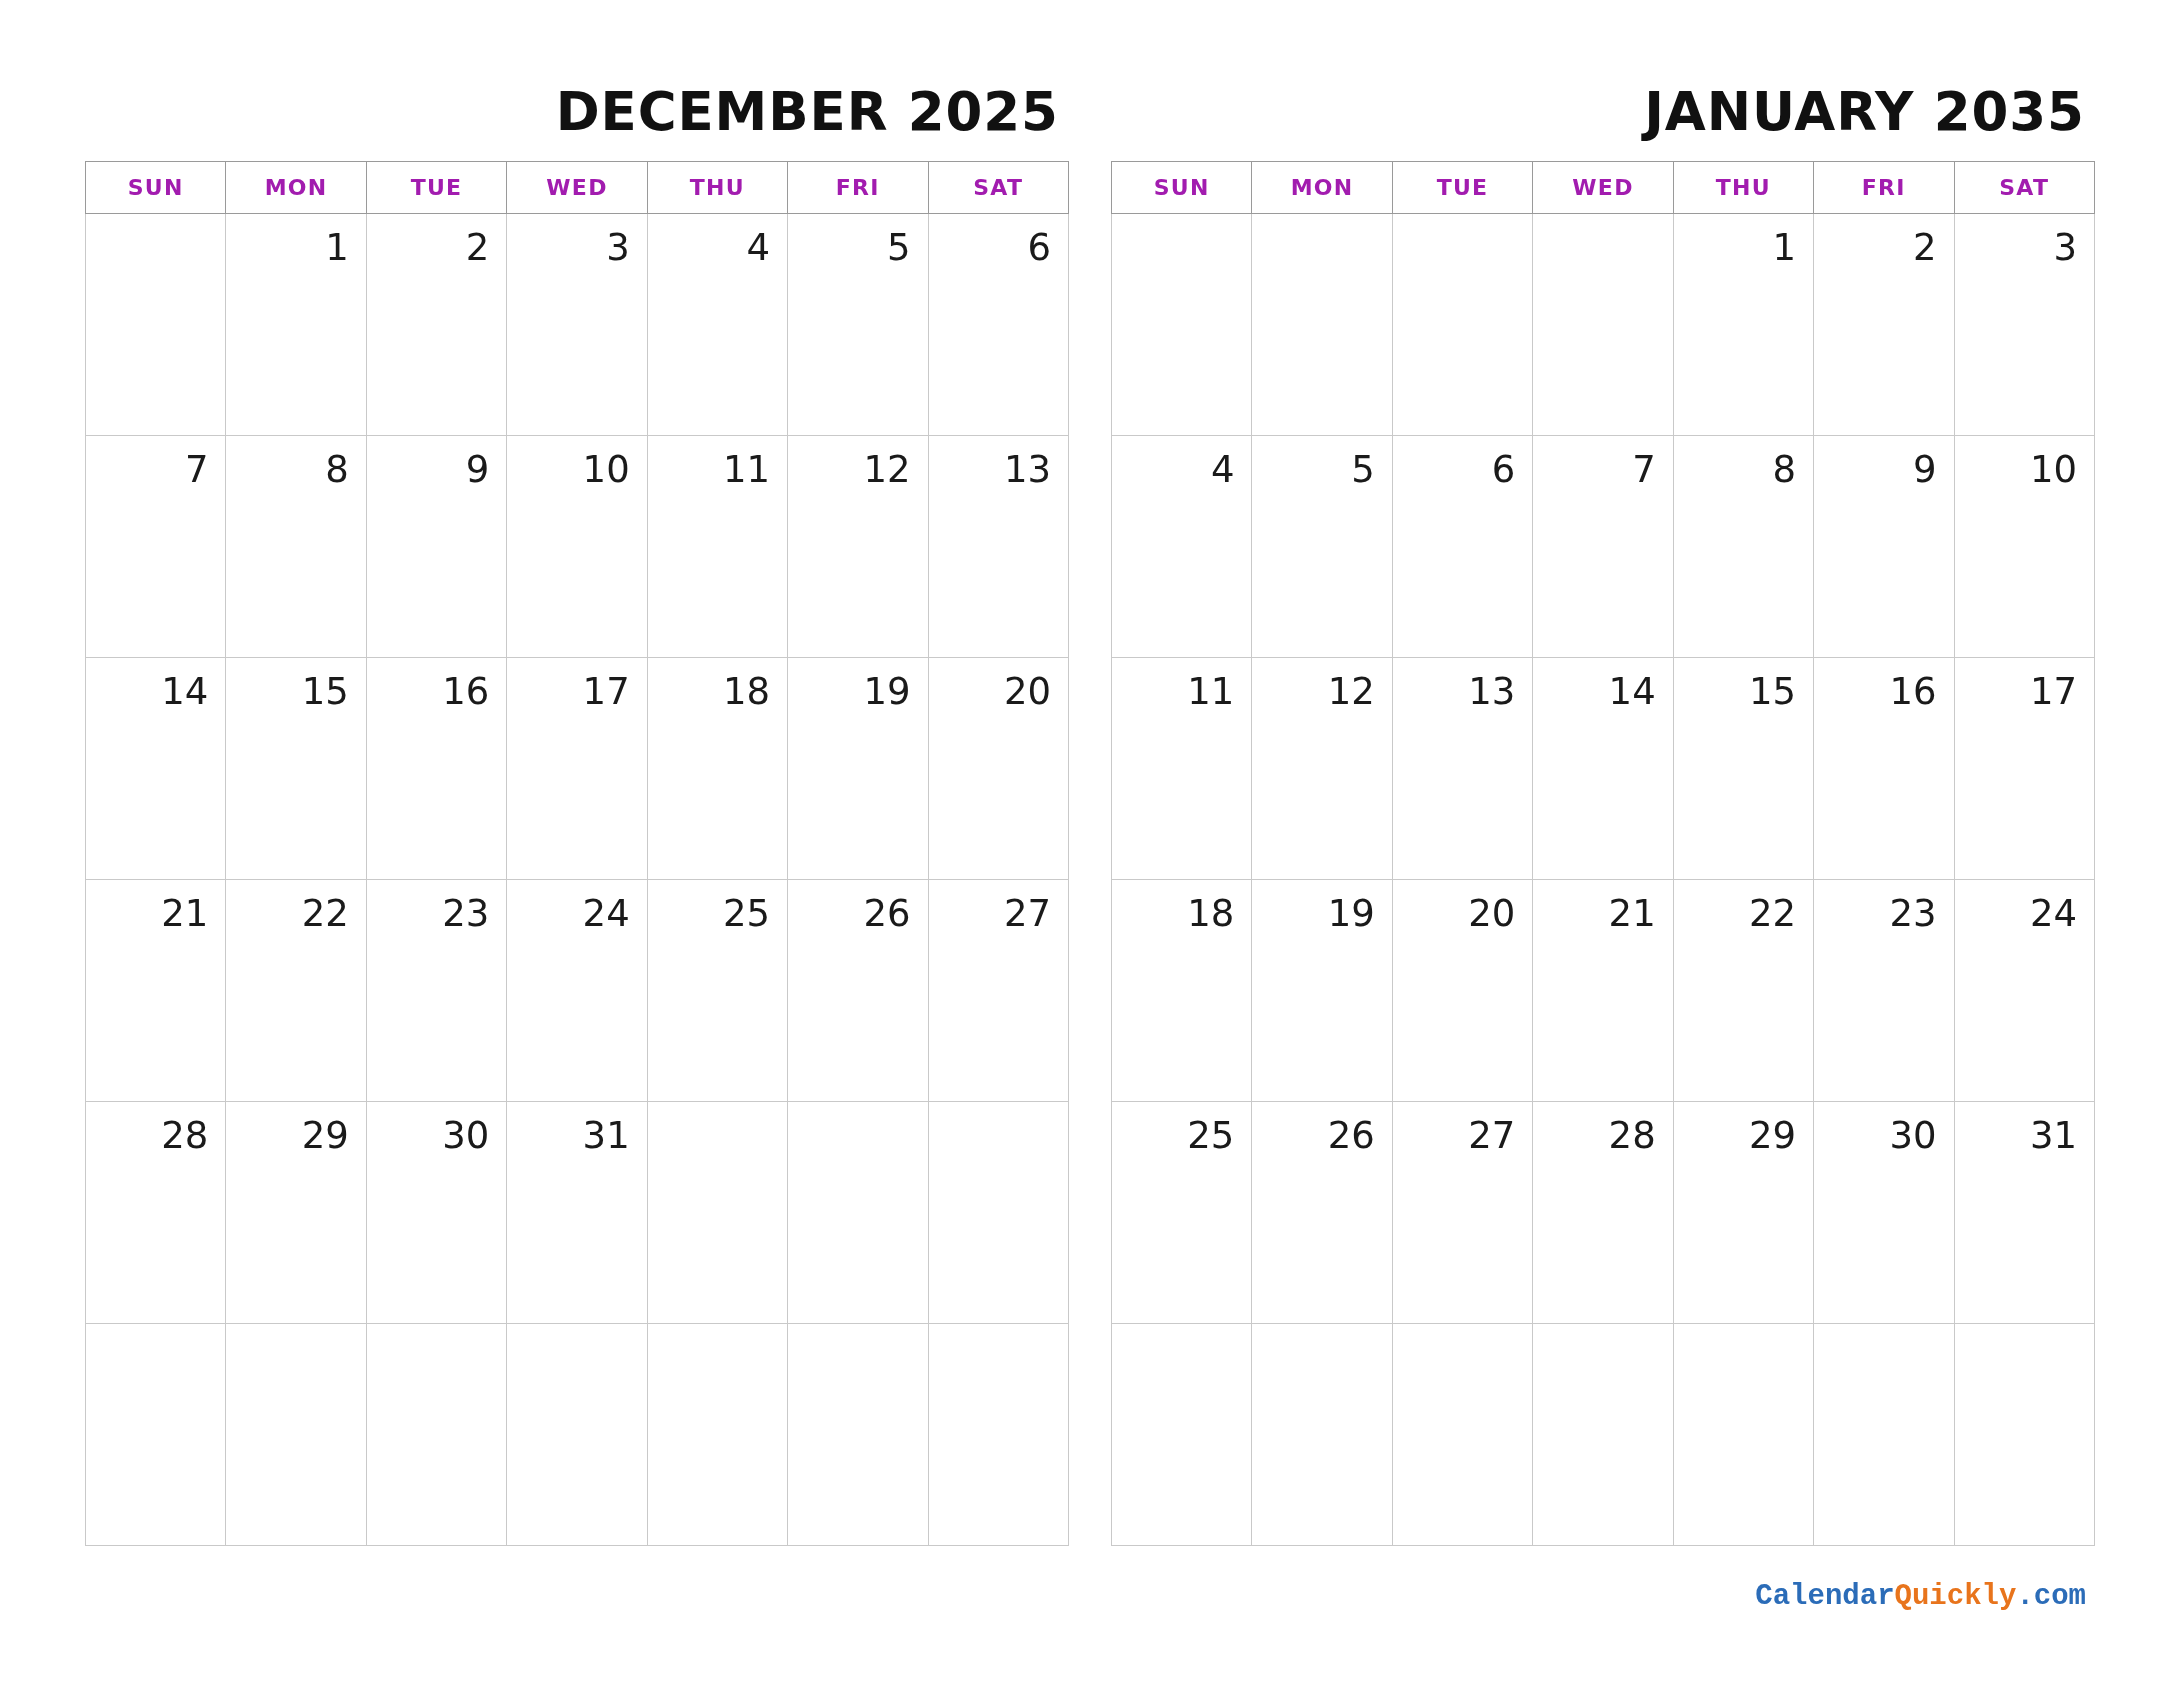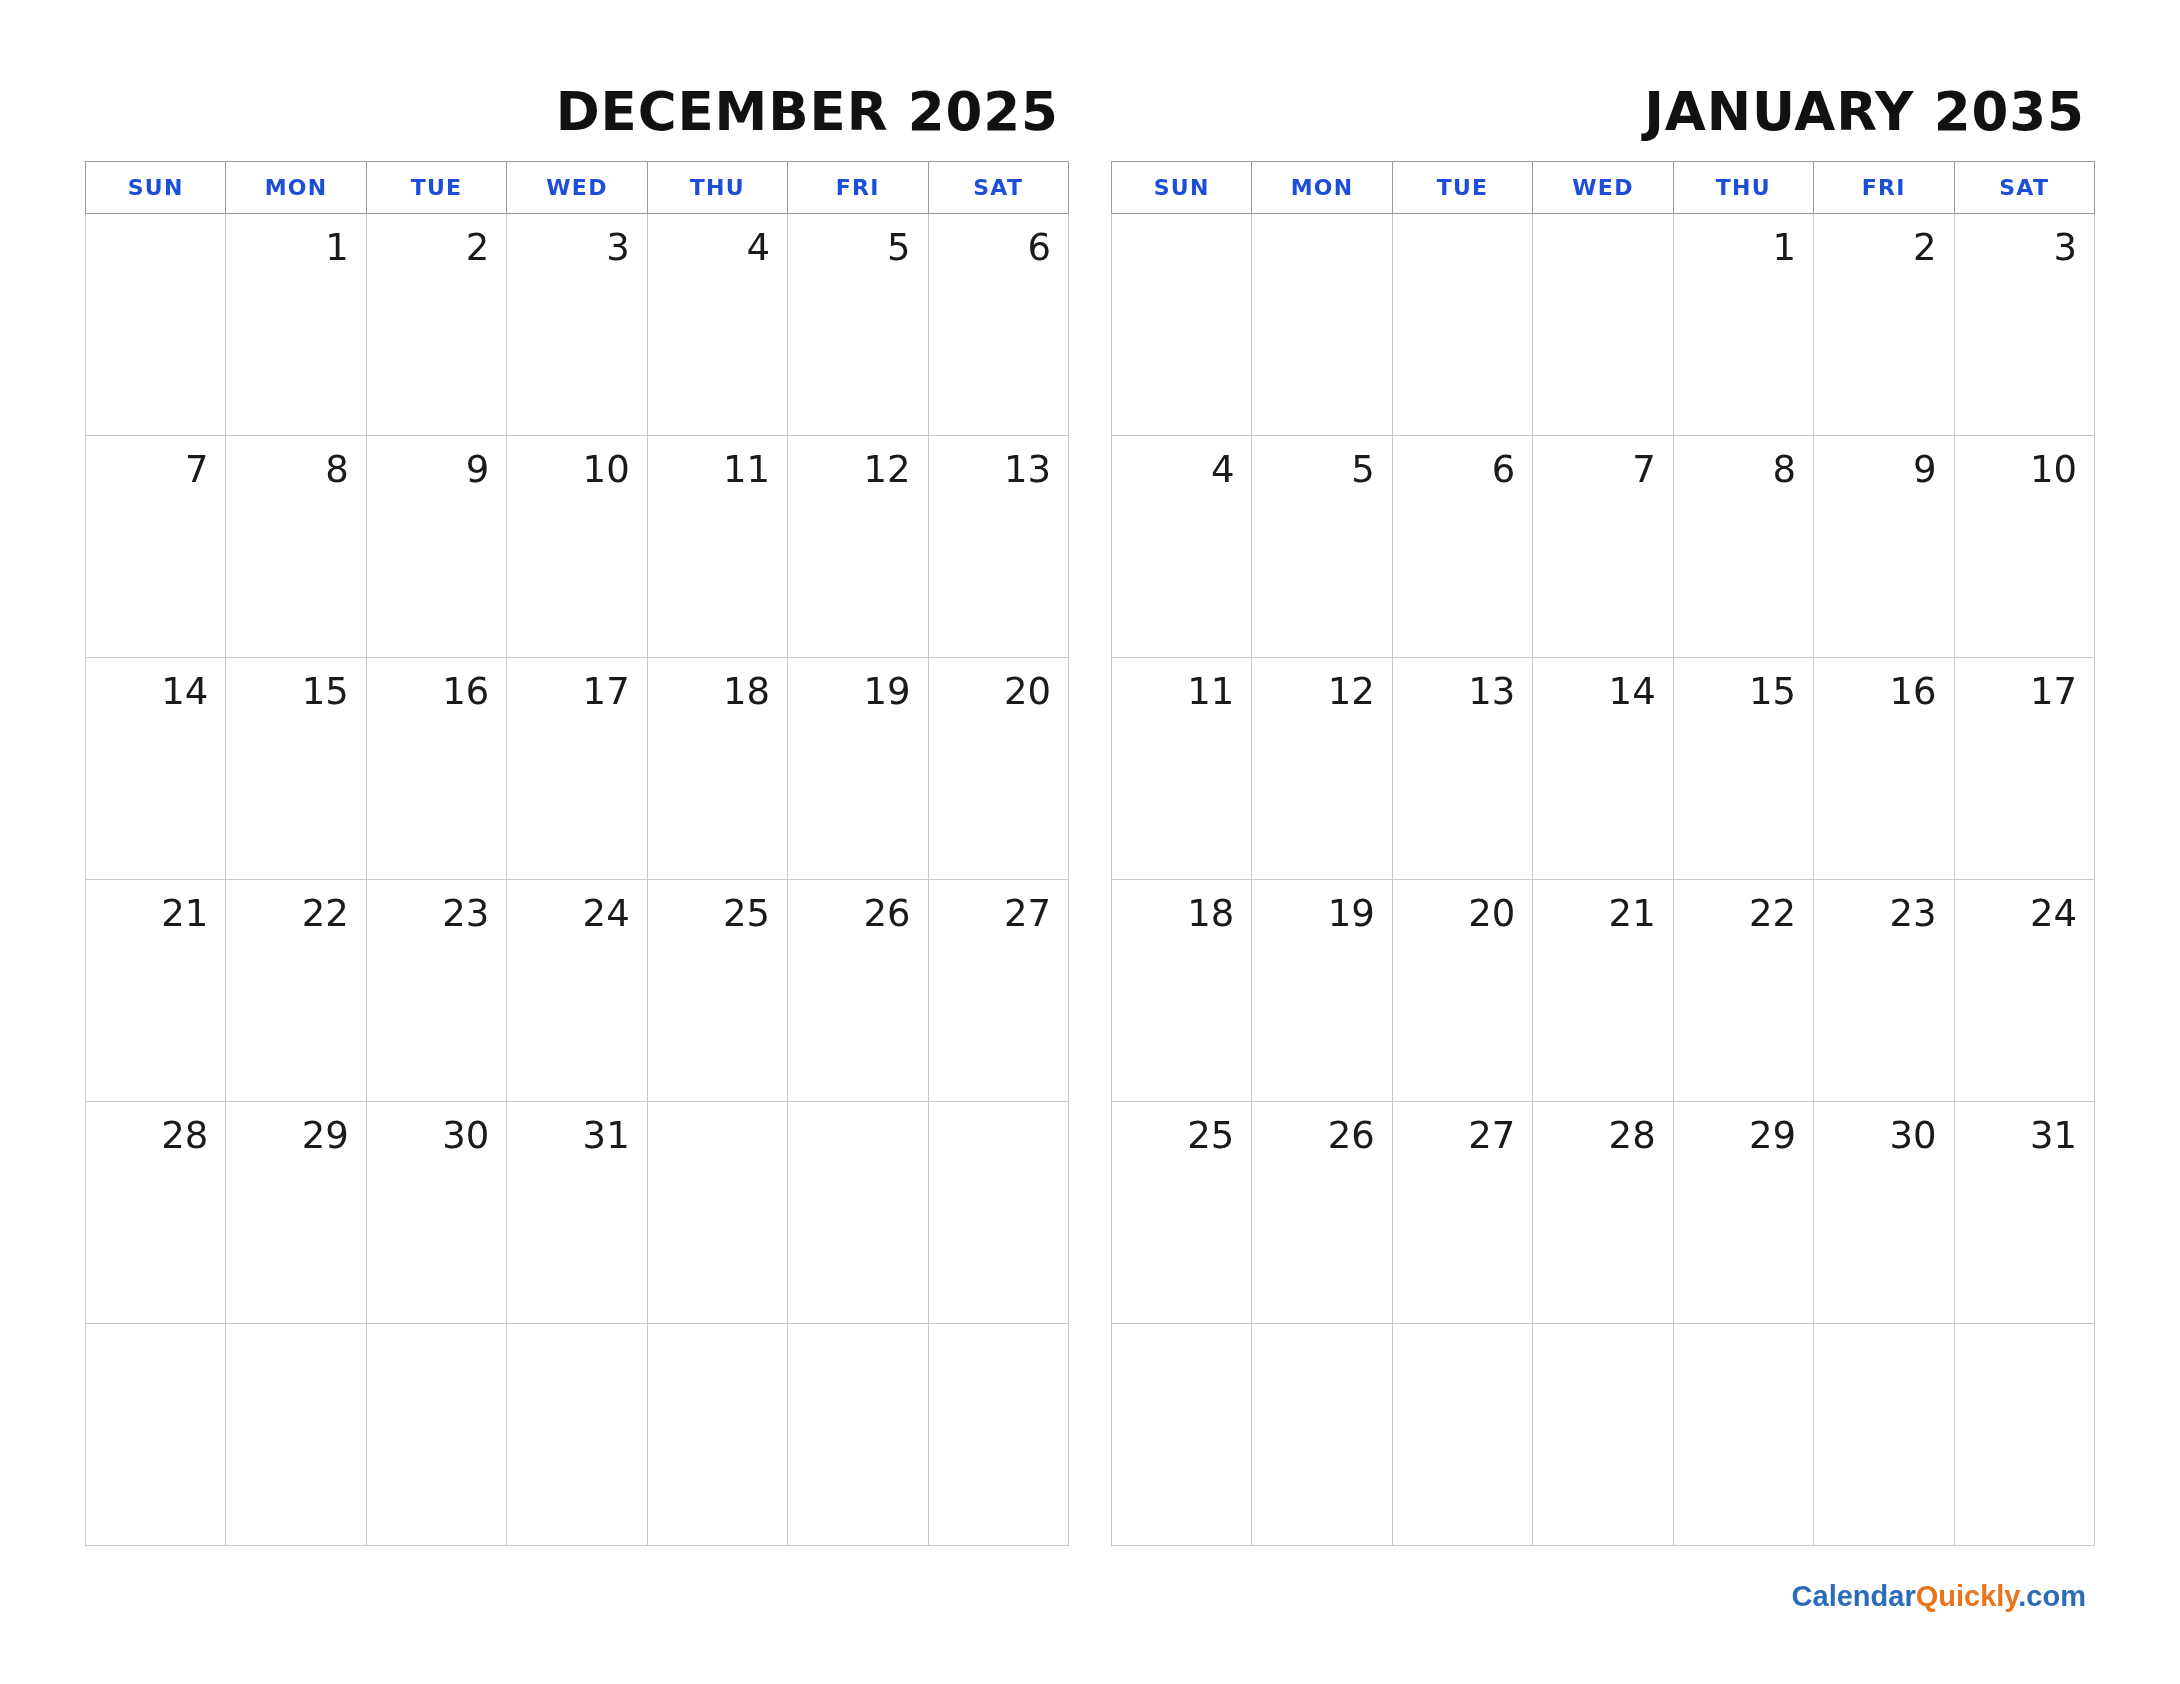--- a/index.html
+++ b/index.html
@@ -59,21 +59,21 @@
   }
 
   table.grid th {
     height: 49px;
     border: 0.9px solid #9a9a9a;
     font-size: 22px;
     font-weight: bold;
     letter-spacing: 1.3px;
     text-align: center;
     vertical-align: middle;
-    color: #1d4ed8;
+    color: #a21caf;
     font-family: "DejaVu Sans", sans-serif;
   }
 
   table.grid td {
     height: 209px;
     border: 0.9px solid #c9c9c9;
     vertical-align: top;
     text-align: right;
     padding: 12px 17px 0 0;
     font-size: 37px;
@@ -97,21 +97,21 @@
   .footer {
     position: absolute;
     left: 0;
     top: 1580px;
     width: 2181px;
     text-align: right;
     padding-right: 95px;
     box-sizing: border-box;
     font-size: 29px;
     font-weight: bold;
-    font-family: Liberation Sans, sans-serif;
+    font-family: Liberation Mono, monospace;
     padding-left: 24px;
   }
   .footer .brand-a { color: #2b6cb8; }
   .footer .brand-b { color: #e8741c; }
   .footer .brand-c { color: #2b6cb8; font-weight: bold; }
 </style>
 </head>
 <body>
 
 <div class="page">

